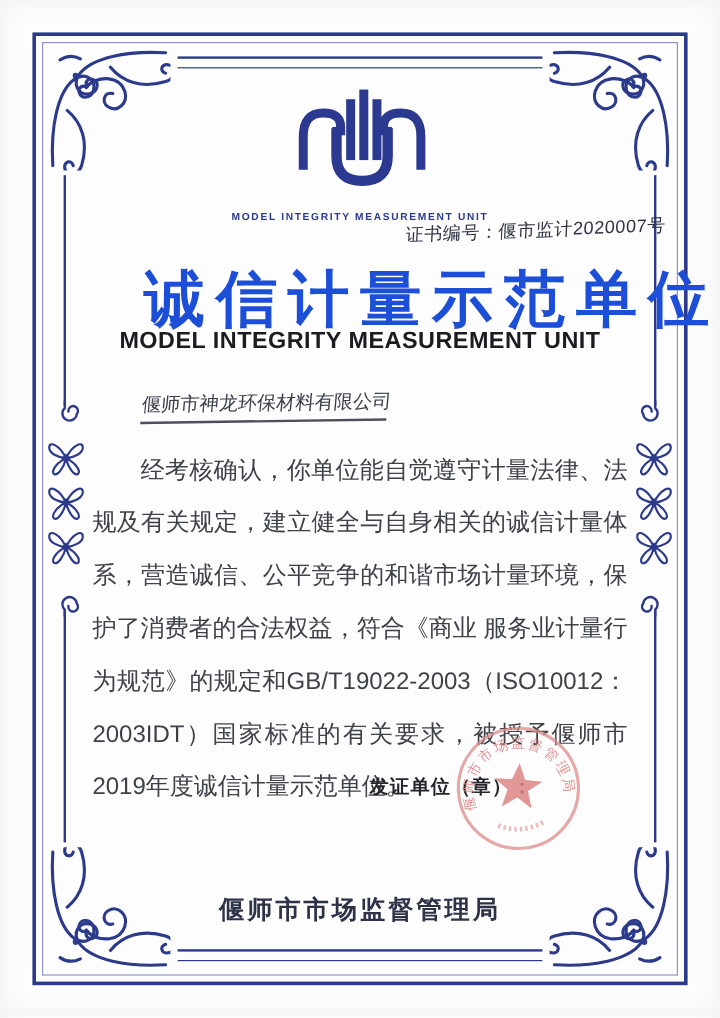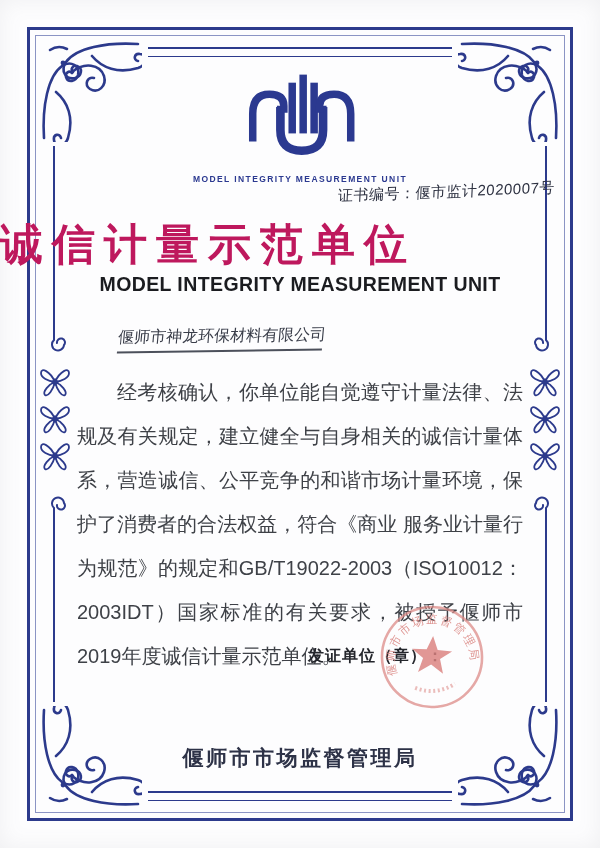--- a/index.html
+++ b/index.html
@@ -28,23 +28,23 @@
   .bfly-col{position:absolute;top:366px;display:flex;flex-direction:column;gap:5px;}
   .bfly-col.left{left:38px;} .bfly-col.right{right:38px;}
   
   .logo-wrap{position:absolute;left:0;top:70px;width:100%;text-align:center;}
   .logo-mark{display:inline-block;width:152px;height:98px;}
   .logo-caption{margin-top:2px;font-size:8.5px;font-weight:700;letter-spacing:1.4px;color:#2b3990;}
   
   .cert-no{position:absolute;left:338px;top:183px;width:200px;font-size:15px;color:#2e3242;
     transform:rotate(-2.2deg) skewX(-5deg);letter-spacing:.5px;white-space:nowrap;}
   
-  .title-zh{position:absolute;left:0;top:216px;width:100%;text-align:left;
-    font-family:"Liberation Serif","DejaVu Serif",serif;font-size:43px;font-weight:700;
-    letter-spacing:9px;color:#be185d;}
+  .title-zh{position:absolute;left:0;top:216px;width:100%;text-align:right;
+    font-family:"Liberation Serif","DejaVu Serif",serif;font-size:51px;font-weight:700;
+    letter-spacing:9px;color:#1d4ed8;}
   .title-en{position:absolute;left:0;top:273px;width:100%;text-align:center;
     font-size:19.5px;font-weight:800;letter-spacing:.4px;color:#1b1c20;}
   
   .company{position:absolute;left:118px;top:326px;width:205px;padding-bottom:3px;
     border-bottom:2px solid #4c505b;font-size:16px;color:#3a3e4a;white-space:nowrap;
     transform:rotate(-.8deg) skewX(-6deg);}
   
   .body-text{position:absolute;left:77px;right:77px;top:370px;
     font-size:20px;line-height:44px;text-align:justify;text-indent:2em;color:#3e4147;}
   

